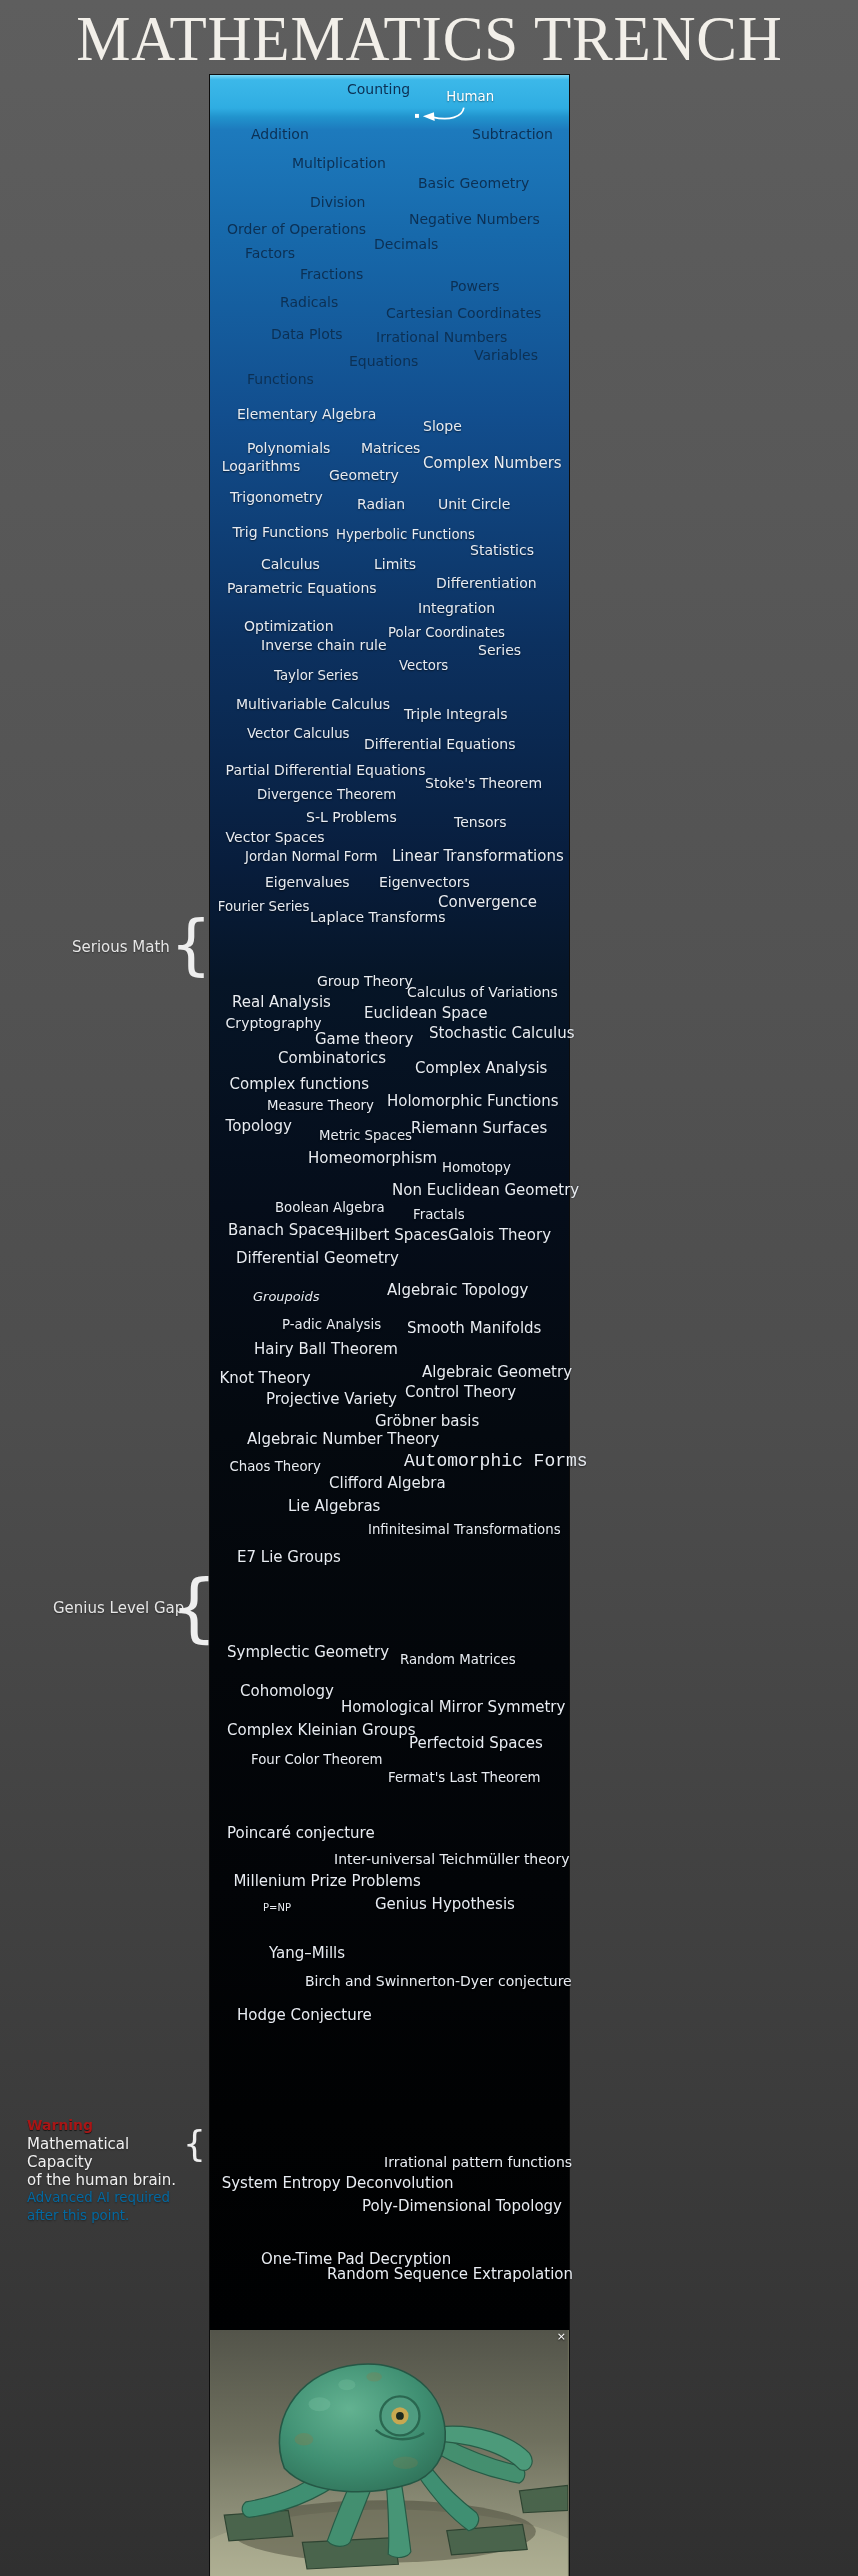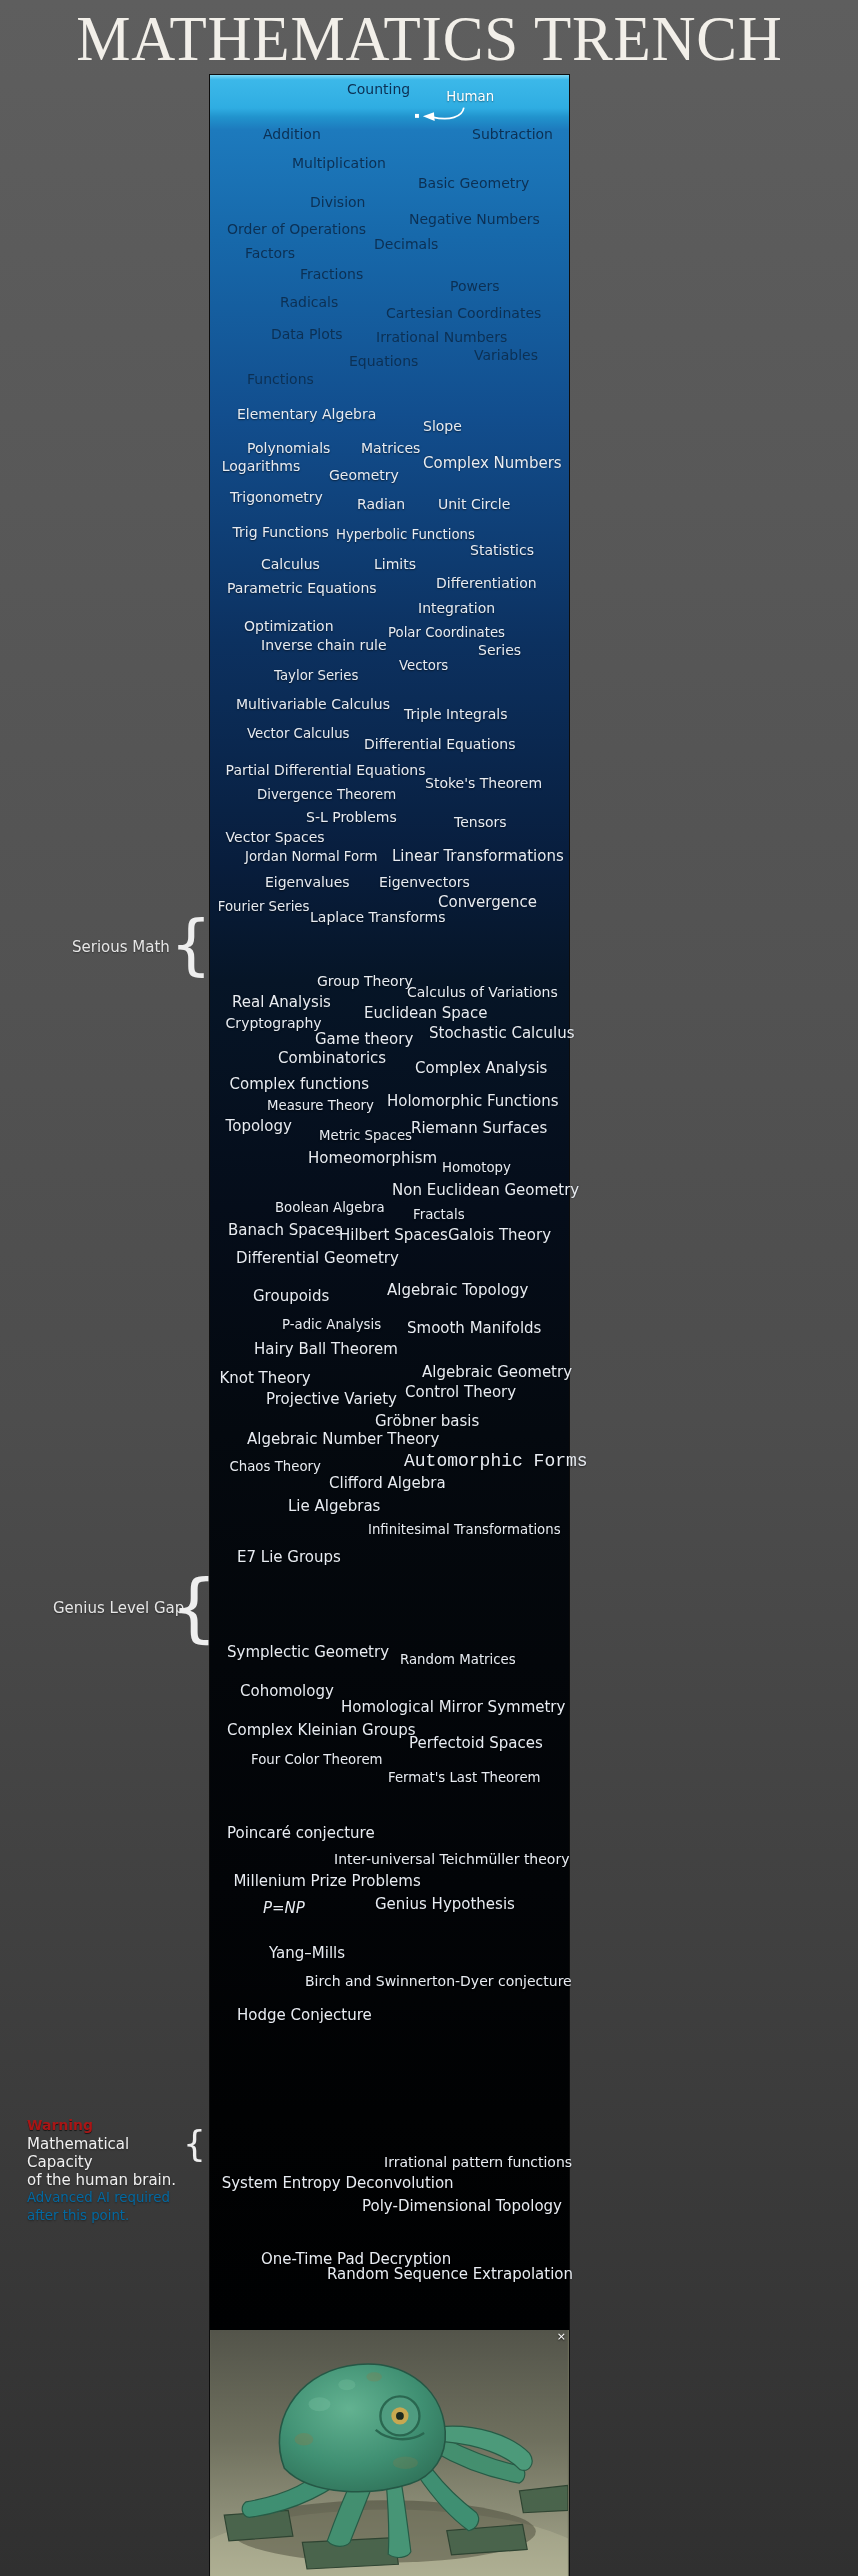--- a/index.html
+++ b/index.html
@@ -60,21 +60,21 @@
   }
 </style>
 </head>
 <body>
 
 <h1 class="page-title">MATHEMATICS TRENCH</h1>
 
 <div class="trench">
   <div id="topics">
       <div class="topic dark" style="left: 137px; top: 14px;">Counting</div>
-      <div class="topic dark" style="left: 41px; top: 59px; margin-left: 12px;">Addition</div>
+      <div class="topic dark" style="left: 41px; top: 59px;">Addition</div>
       <div class="topic dark" style="left: 262px; top: 59px;">Subtraction</div>
       <div class="topic dark" style="left: 82px; top: 88px;">Multiplication</div>
       <div class="topic dark" style="left: 208px; top: 108px;">Basic Geometry</div>
       <div class="topic dark" style="left: 100px; top: 127px;">Division</div>
       <div class="topic dark" style="left: 199px; top: 144px;">Negative Numbers</div>
       <div class="topic dark" style="left: 17px; top: 154px;">Order of Operations</div>
       <div class="topic dark" style="left: 164px; top: 169px;">Decimals</div>
       <div class="topic dark" style="left: 35px; top: 178px;">Factors</div>
       <div class="topic dark" style="left: 90px; top: 199px;">Fractions</div>
       <div class="topic dark" style="left: 240px; top: 211px;">Powers</div>
@@ -144,21 +144,21 @@
       <div class="topic light" style="left: 98px; top: 1083px; font-size: 15px;">Homeomorphism</div>
       <div class="topic light" style="left: 232px; top: 1093px; font-size: 13.3px;">Homotopy</div>
       <div class="topic light" style="left: 182px; top: 1115px; font-size: 15px;">Non Euclidean Geometry</div>
       <div class="topic light" style="left: 65px; top: 1133px; font-size: 13.3px;">Boolean Algebra</div>
       <div class="topic light" style="left: 203px; top: 1140px; font-size: 13.3px;">Fractals</div>
       <div class="topic light" style="left: 18px; top: 1155px; font-size: 15px;">Banach Spaces</div>
       <div class="topic light" style="left: 129px; top: 1160px; font-size: 15px;">Hilbert Spaces</div>
       <div class="topic light" style="left: 238px; top: 1160px; font-size: 15px;">Galois Theory</div>
       <div class="topic light" style="left: 26px; top: 1183px; font-size: 15px;">Differential Geometry</div>
       <div class="topic light" style="left: 177px; top: 1215px; font-size: 15px;">Algebraic Topology</div>
-      <div class="topic light" style="left: 43px; top: 1221px; font-size: 15px;">Groupoids</div>
+      <div class="topic light" style="left: 43px; top: 1221px; font-size: 13px; font-style: italic;">Groupoids</div>
       <div class="topic light" style="left: 72px; top: 1250px; font-size: 13.3px;">P-adic Analysis</div>
       <div class="topic light" style="left: 197px; top: 1253px; font-size: 15px;">Smooth Manifolds</div>
       <div class="topic light" style="left: 44px; top: 1274px; font-size: 15px;">Hairy Ball Theorem</div>
       <div class="topic light" style="left: 212px; top: 1297px; font-size: 15px;">Algebraic Geometry</div>
       <div class="topic light" style="left: 9.4px; top: 1303px; font-size: 15px;">Knot Theory</div>
       <div class="topic light" style="left: 195px; top: 1317px; font-size: 15px;">Control Theory</div>
       <div class="topic light" style="left: 56px; top: 1324px; font-size: 15px;">Projective Variety</div>
       <div class="topic light" style="left: 165px; top: 1346px; font-size: 15px;">Gröbner basis</div>
       <div class="topic light" style="left: 37px; top: 1364px; font-size: 15px;">Algebraic Number Theory</div>
       <div class="topic light" style="left: 194px; top: 1386px; font-size: 18px; font-family: Liberation Mono, monospace;">Automorphic Forms</div>
@@ -171,21 +171,21 @@
       <div class="topic light" style="left: 190px; top: 1585px; font-size: 13.3px;">Random Matrices</div>
       <div class="topic light" style="left: 30px; top: 1616px; font-size: 15px;">Cohomology</div>
       <div class="topic light" style="left: 131px; top: 1632px; font-size: 15px;">Homological Mirror Symmetry</div>
       <div class="topic light" style="left: 17px; top: 1655px; font-size: 15px;">Complex Kleinian Groups</div>
       <div class="topic light" style="left: 199px; top: 1668px; font-size: 15px;">Perfectoid Spaces</div>
       <div class="topic light" style="left: 41px; top: 1685px; font-size: 13.3px;">Four Color Theorem</div>
       <div class="topic light" style="left: 178px; top: 1703px; font-size: 13.3px;">Fermat's Last Theorem</div>
       <div class="topic light" style="left: 17px; top: 1758px; font-size: 15px;">Poincaré conjecture</div>
       <div class="topic light" style="left: 124px; top: 1784px; font-size: 14px;">Inter-universal Teichmüller theory</div>
       <div class="topic light" style="left: 23.4px; top: 1806px; font-size: 15px;">Millenium Prize Problems</div>
-      <div class="topic light" style="left: 53px; top: 1833px; font-size: 15px; font-style: italic;">P=NP</div>
+      <div class="topic light" style="left: 53px; top: 1833px; font-size: 10px;">P=NP</div>
       <div class="topic light" style="left: 165px; top: 1829px; font-size: 15px;">Genius Hypothesis</div>
       <div class="topic light" style="left: 59px; top: 1878px; font-size: 15px;">Yang–Mills</div>
       <div class="topic light" style="left: 95px; top: 1906px; font-size: 14px;">Birch and Swinnerton-Dyer conjecture</div>
       <div class="topic light" style="left: 27px; top: 1940px; font-size: 15px;">Hodge Conjecture</div>
       <div class="topic light" style="left: 174px; top: 2087px; font-size: 14px;">Irrational pattern functions</div>
       <div class="topic light" style="left: 11.7px; top: 2108px; font-size: 15px;">System Entropy Deconvolution</div>
       <div class="topic light" style="left: 152px; top: 2131px; font-size: 15px;">Poly-Dimensional Topology</div>
       <div class="topic light" style="left: 51px; top: 2164px; font-size: 15px; margin-top: 20px;">One-Time Pad Decryption</div>
       <div class="topic light" style="left: 117px; top: 2199px; font-size: 15px;">Random Sequence Extrapolation</div>
     </div>

